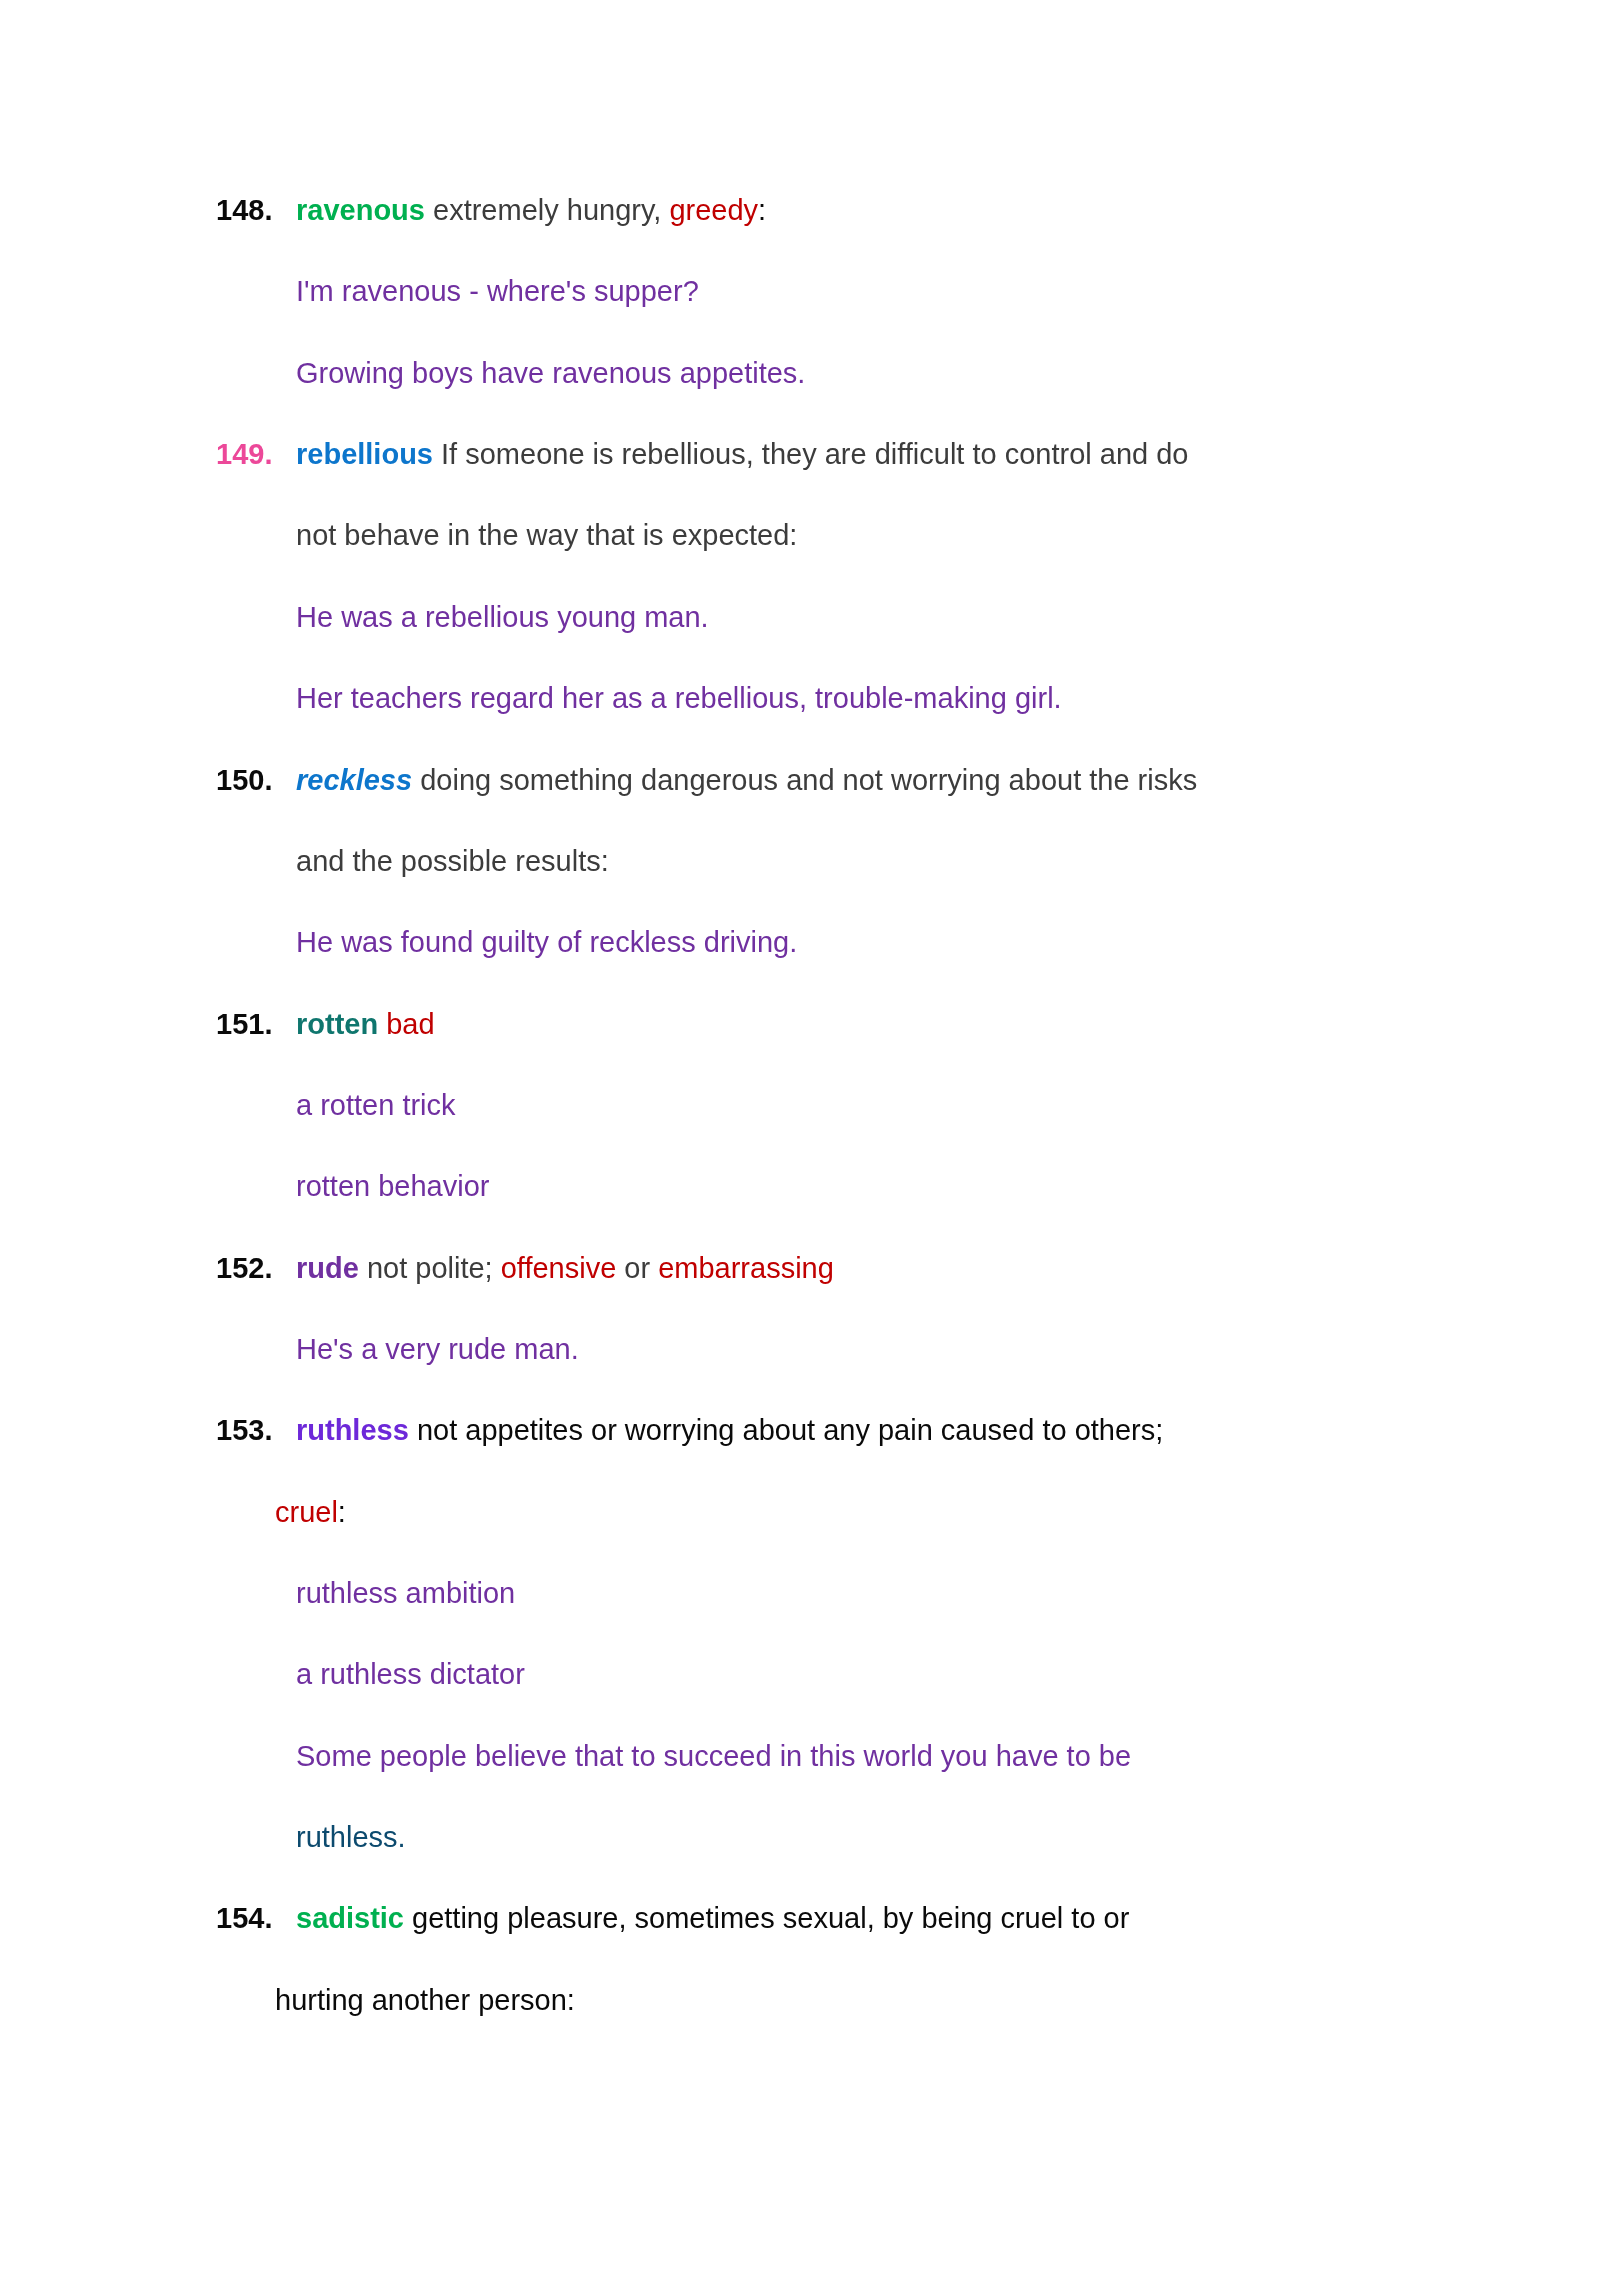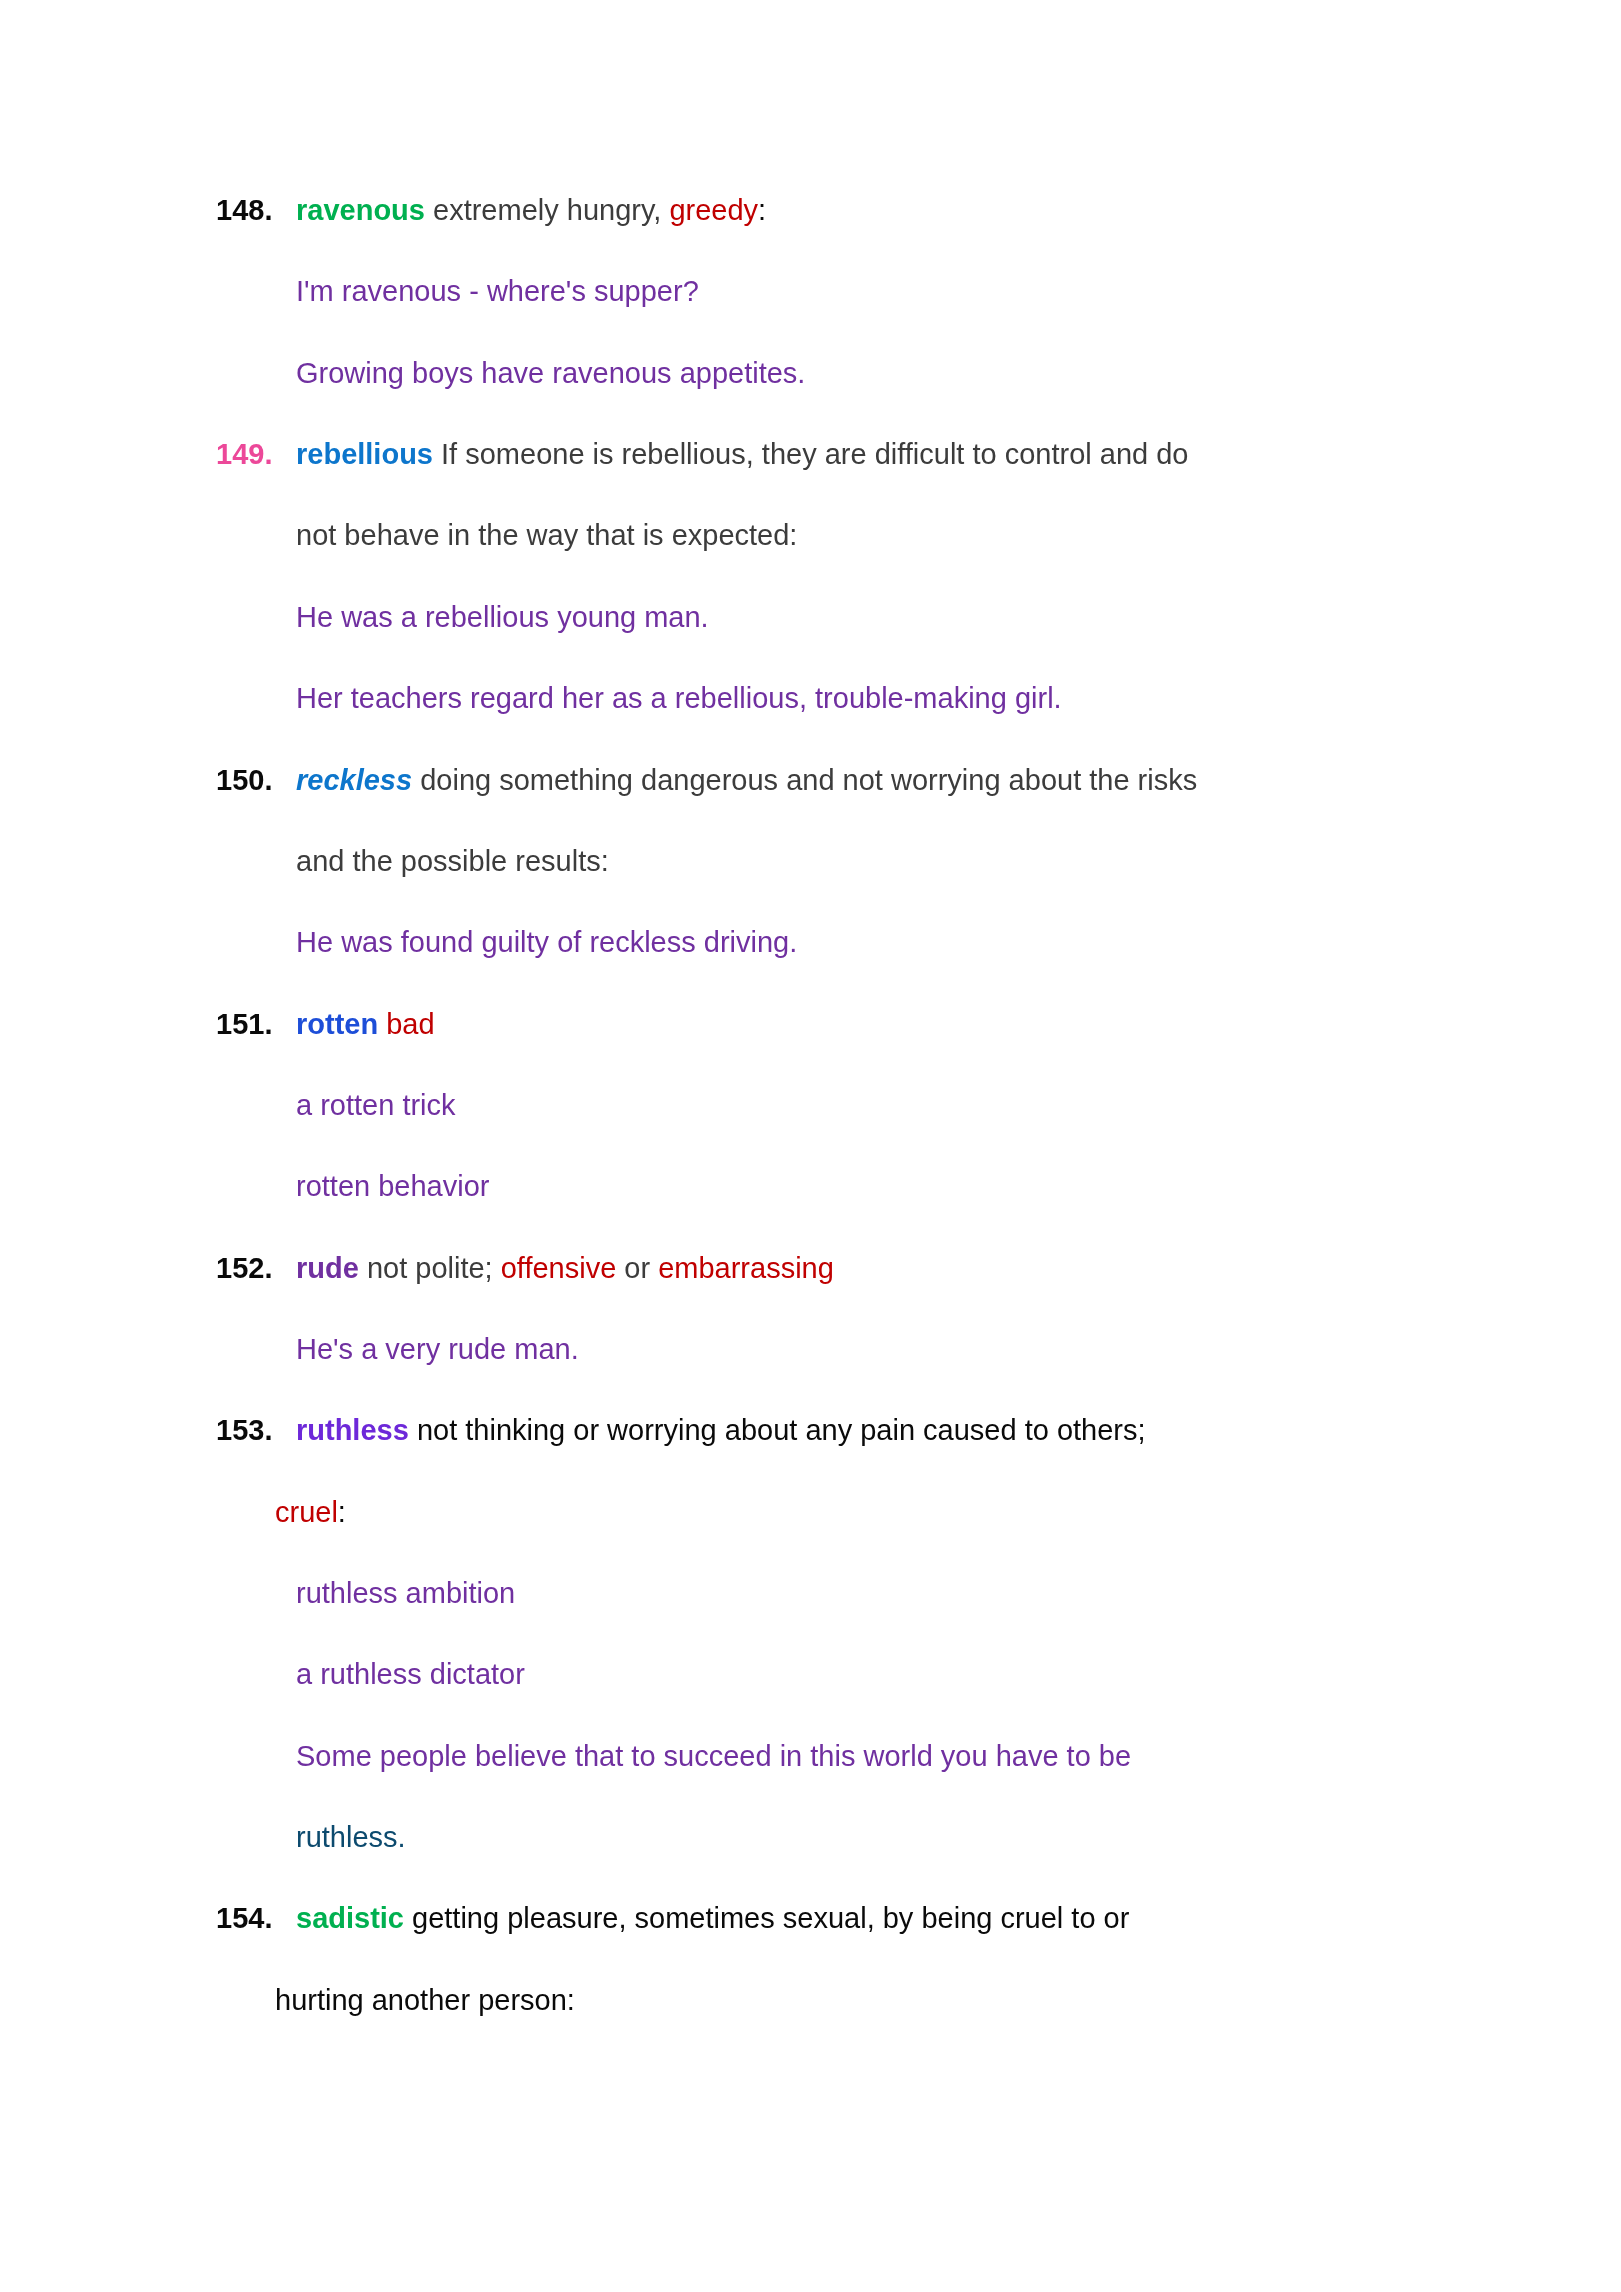--- a/index.html
+++ b/index.html
@@ -39,26 +39,26 @@
     <div class="line" style="top: 194px;"><span class="num" style="color: rgb(10, 10, 10);">148.</span><span class="content text-indent"><span class="seg b" style="color: rgb(0, 176, 80);">ravenous</span><span class="seg" style="color: rgb(60, 60, 60);"> extremely hungry, </span><span class="seg" style="color: rgb(192, 0, 0);">greedy</span><span class="seg" style="color: rgb(10, 10, 10);">:</span></span></div>
     <div class="line" style="top: 275px;"><span class="content text-indent"><span class="seg" style="color: rgb(112, 48, 160);">I'm ravenous - where's supper?</span></span></div>
     <div class="line" style="top: 357px;"><span class="content text-indent"><span class="seg" style="color: rgb(112, 48, 160);">Growing boys have ravenous appetites.</span></span></div>
     <div class="line" style="top: 438px;"><span class="num" style="color: #ec4899;">149.</span><span class="content text-indent"><span class="seg b" style="color: rgb(13, 118, 204);">rebellious</span><span class="seg" style="color: rgb(60, 60, 60);"> If someone is rebellious, they are difficult to control and do</span></span></div>
     <div class="line" style="top: 519px;"><span class="content text-indent"><span class="seg" style="color: rgb(60, 60, 60);">not behave in the way that is expected:</span></span></div>
     <div class="line" style="top: 601px;"><span class="content text-indent"><span class="seg" style="color: rgb(112, 48, 160);">He was a rebellious young man.</span></span></div>
     <div class="line" style="top: 682px;"><span class="content text-indent"><span class="seg" style="color: rgb(112, 48, 160);">Her teachers regard her as a rebellious, trouble-making girl.</span></span></div>
     <div class="line" style="top: 764px;"><span class="num" style="color: rgb(10, 10, 10);">150.</span><span class="content text-indent"><span class="seg b i" style="color: rgb(13, 118, 204);">reckless</span><span class="seg" style="color: rgb(60, 60, 60);"> doing something dangerous and not worrying about the risks</span></span></div>
     <div class="line" style="top: 845px;"><span class="content text-indent"><span class="seg" style="color: rgb(60, 60, 60);">and the possible results:</span></span></div>
     <div class="line" style="top: 926px;"><span class="content text-indent"><span class="seg" style="color: rgb(112, 48, 160);">He was found guilty of reckless driving.</span></span></div>
-    <div class="line" style="top: 1008px;"><span class="num" style="color: rgb(10, 10, 10);">151.</span><span class="content text-indent"><span class="seg b" style="color: #1d4ed8;">rotten</span><span class="seg" style="color: rgb(60, 60, 60);"> </span><span class="seg" style="color: rgb(192, 0, 0);">bad</span></span></div>
+    <div class="line" style="top: 1008px;"><span class="num" style="color: rgb(10, 10, 10);">151.</span><span class="content text-indent"><span class="seg b" style="color: #0f766e;">rotten</span><span class="seg" style="color: rgb(60, 60, 60);"> </span><span class="seg" style="color: rgb(192, 0, 0);">bad</span></span></div>
     <div class="line" style="top: 1089px;"><span class="content text-indent"><span class="seg" style="color: rgb(112, 48, 160);">a rotten trick</span></span></div>
     <div class="line" style="top: 1170px;"><span class="content text-indent"><span class="seg" style="color: rgb(112, 48, 160);">rotten behavior</span></span></div>
     <div class="line" style="top: 1252px;"><span class="num" style="color: rgb(10, 10, 10);">152.</span><span class="content text-indent"><span class="seg b" style="color: rgb(112, 48, 160);">rude</span><span class="seg" style="color: rgb(60, 60, 60);"> not polite; </span><span class="seg" style="color: rgb(192, 0, 0);">offensive</span><span class="seg" style="color: rgb(60, 60, 60);"> or </span><span class="seg" style="color: rgb(192, 0, 0);">embarrassing</span></span></div>
     <div class="line" style="top: 1333px;"><span class="content text-indent"><span class="seg" style="color: rgb(112, 48, 160); text-align: center;">He's a very rude man.</span></span></div>
-    <div class="line" style="top: 1414px;"><span class="num" style="color: rgb(10, 10, 10);">153.</span><span class="content text-indent"><span class="seg b" style="color: #6d28d9;">ruthless</span><span class="seg" style="color: rgb(10, 10, 10);"> not thinking or worrying about any pain caused to others;</span></span></div>
+    <div class="line" style="top: 1414px;"><span class="num" style="color: rgb(10, 10, 10);">153.</span><span class="content text-indent"><span class="seg b" style="color: #6d28d9;">ruthless</span><span class="seg" style="color: rgb(10, 10, 10);"> not appetites or worrying about any pain caused to others;</span></span></div>
     <div class="line" style="top: 1496px;"><span class="content sub-indent"><span class="seg" style="color: rgb(192, 0, 0);">cruel</span><span class="seg" style="color: rgb(10, 10, 10);">:</span></span></div>
     <div class="line" style="top: 1577px;"><span class="content text-indent"><span class="seg" style="color: rgb(112, 48, 160);">ruthless ambition</span></span></div>
     <div class="line" style="top: 1658px;"><span class="content text-indent"><span class="seg" style="color: rgb(112, 48, 160);">a ruthless dictator</span></span></div>
     <div class="line" style="top: 1740px;"><span class="content text-indent"><span class="seg" style="color: rgb(112, 48, 160);">Some people believe that to succeed in this world you have to be</span></span></div>
     <div class="line" style="top: 1821px;"><span class="content text-indent"><span class="seg" style="color: #0c4a6e;">ruthless.</span></span></div>
     <div class="line" style="top: 1902px;"><span class="num" style="color: rgb(10, 10, 10);">154.</span><span class="content text-indent"><span class="seg b" style="color: rgb(0, 176, 80);">sadistic</span><span class="seg" style="color: rgb(10, 10, 10);"> getting pleasure, sometimes sexual, by being cruel to or</span></span></div>
     <div class="line" style="top: 1984px;"><span class="content sub-indent"><span class="seg" style="color: rgb(10, 10, 10);">hurting another person:</span></span></div>
   </div>
 
 

